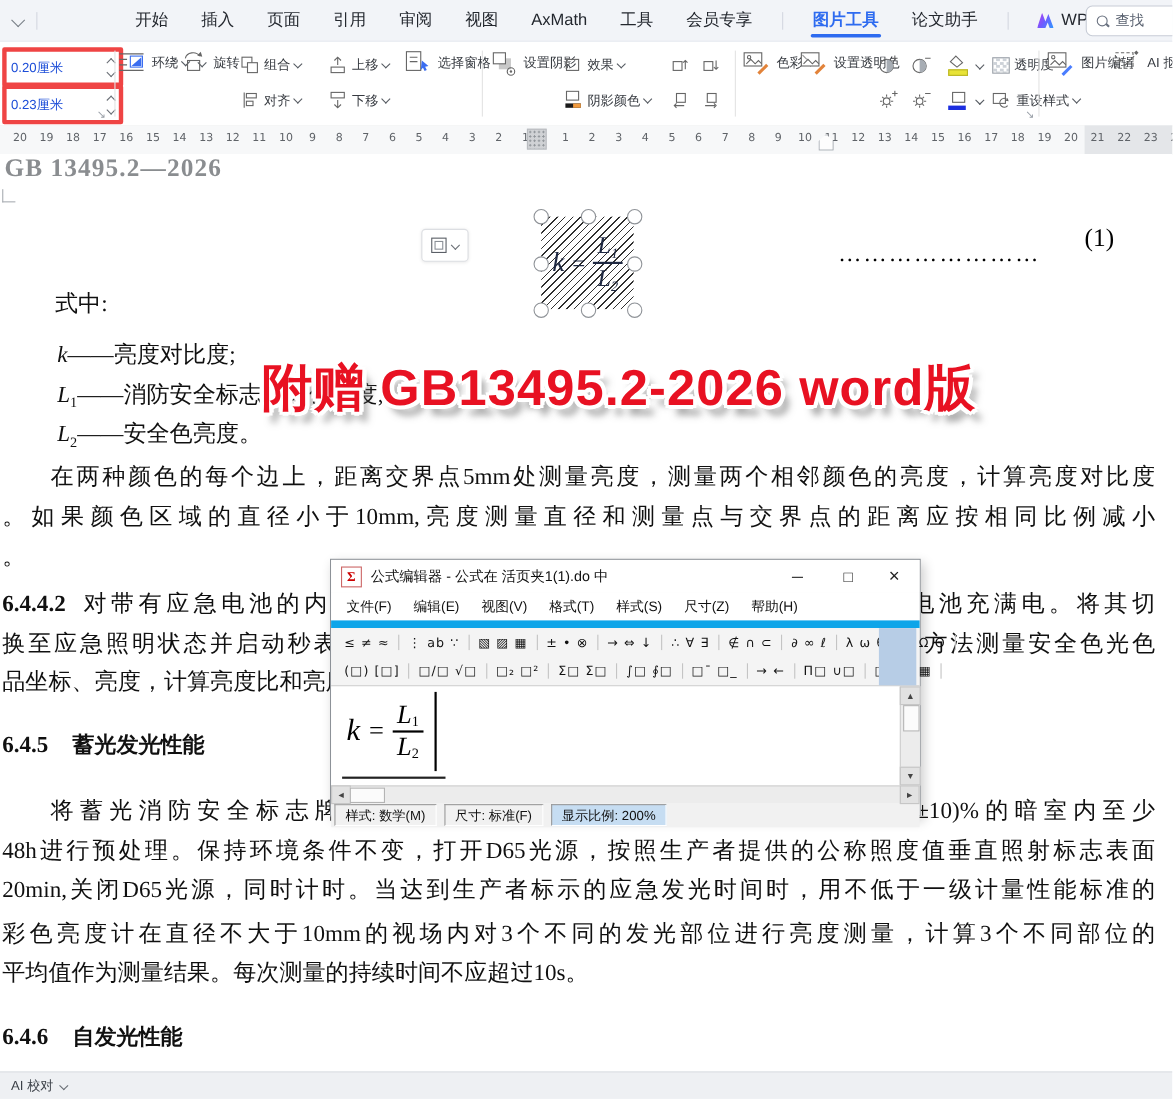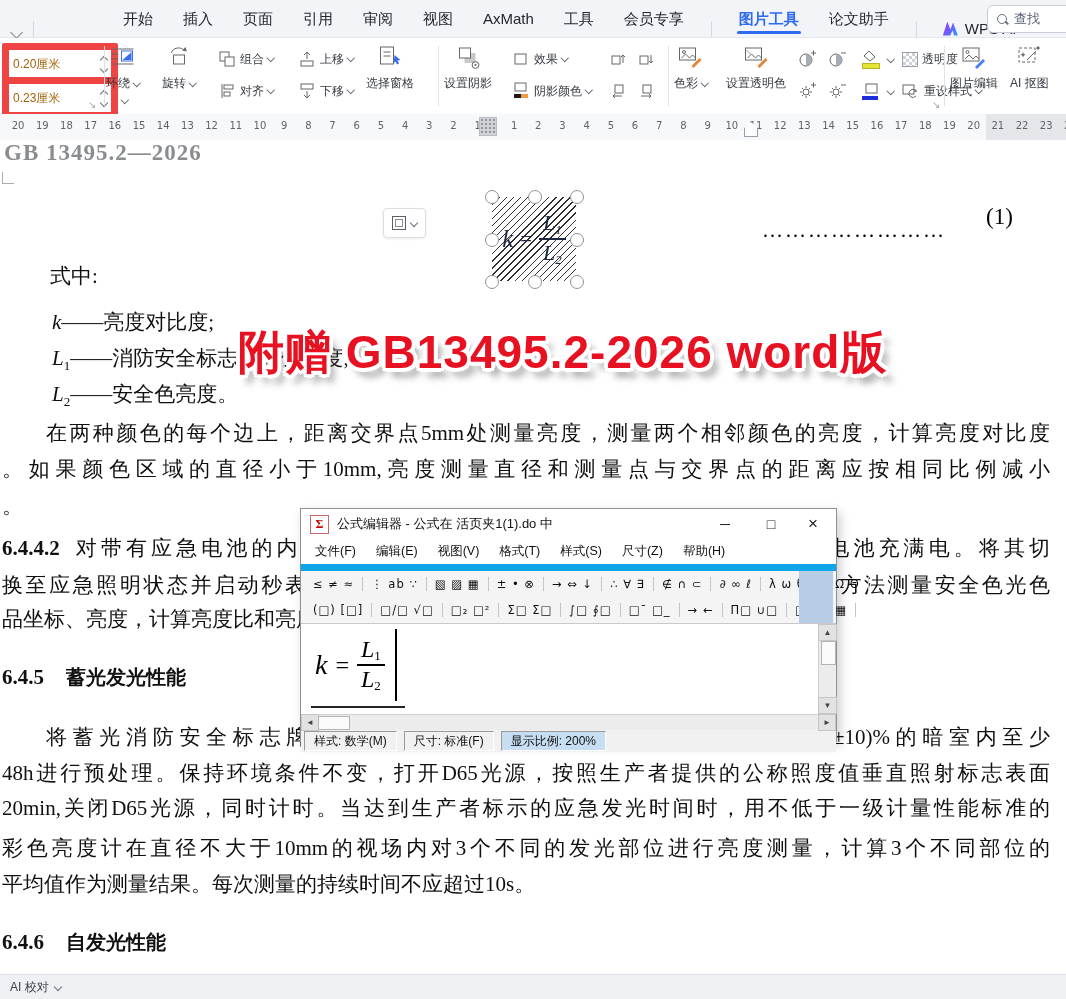--- a/index.html
+++ b/index.html
@@ -1,47 +1,47 @@
 <!DOCTYPE html>
 <html><head>
 <meta charset="utf-8">
 <style>
   html,body{margin:0;padding:0;background:#fff}
   #app{position:relative;width:1066px;height:999px;background:#fff;overflow:hidden;
        font-family:"Liberation Sans","DejaVu Sans",sans-serif;color:#222}
 
   
   .menubar{position:absolute;top:0;left:0;right:0;height:37px;background:#f2f4f8;
-           border-bottom:1px solid #e4e7ee;display:flex;align-items:flex-end}
+           border-bottom:1px solid #e4e7ee;display:flex;align-items:center}
   .qa-chev{margin-left:12px;width:8px;height:8px;border-right:1.4px solid #7a8088;border-bottom:1.4px solid #7a8088;transform:rotate(45deg)}
   .mdiv{width:1px;height:16px;background:#d4d8e0;margin:0 12px}
   .tabs{display:flex;align-items:center;height:37px}
   .tabs-left{margin-left:62px}
   .tab{padding:0 15px;font-size:15px;color:#23272e;line-height:37px;position:relative;white-space:nowrap}
   .tab.active{color:#2e6bf0;font-weight:bold}
   .tab.active::after{content:"";position:absolute;left:13px;right:13px;bottom:3px;height:3px;background:#2e6bf0;border-radius:2px}
   .wpsai{display:flex;align-items:center;gap:7px;padding:0 14px;font-size:15px;color:#23272e}
   .ai-logo{width:15px;height:14px;background:linear-gradient(120deg,#b93cf0,#6f5bff 45%,#2e9bff);
            clip-path:polygon(0 100%,30% 0,50% 58%,68% 8%,100% 100%,76% 100%,64% 64%,50% 100%)}
   .searchbox{position:absolute;right:-28px;top:5px;width:96px;height:26px;border:1px solid #c7ccd6;border-radius:6px;
              background:#fff;display:flex;align-items:center;gap:6px;padding-left:9px;font-size:13px;color:#5a6270;overflow:hidden}
   .mag{position:relative;width:11px;height:11px;flex:0 0 auto}
   .mag::before{content:"";position:absolute;left:0;top:0;width:8px;height:8px;border:1.5px solid #6a7280;border-radius:50%}
   .mag::after{content:"";position:absolute;left:8px;top:8px;width:4px;height:1.5px;background:#6a7280;transform:rotate(45deg)}
 
   
   .ribbon{position:absolute;top:38px;left:0;right:0;height:76px;background:#fff;border-bottom:1px solid #e8e8e8}
-  .spin{position:absolute;left:2px;width:94px;height:28px;border:7px solid #ef4444;border-radius:2px;background:#fff;
-        display:flex;align-items:center;justify-content:space-between;padding:0 4px;font-size:12px;color:#a16207}
+  .spin{position:absolute;left:2px;width:94px;height:28px;border:4px solid #ef4444;border-radius:2px;background:#fff;
+        display:flex;align-items:center;justify-content:space-between;padding:0 4px;font-size:12px;color:#1d4ed8}
   .spinner{display:flex;flex-direction:column;gap:3px}
   .chev{display:inline-block;width:5px;height:5px;border-right:1.2px solid #6a6f76;border-bottom:1.2px solid #6a6f76}
   .chev.up{transform:rotate(-135deg)}
   .chev.dn{transform:rotate(45deg)}
   .vdiv{position:absolute;top:8px;height:60px;width:1px;background:#e3e3e3}
-  .bigbtn{position:absolute;top:6px;display:flex;flex-direction:column;align-items:center;gap:5px;cursor:default}
+  .bigbtn{position:absolute;top:6px;display:flex;align-items:center;gap:5px;cursor:default}
   .smallbtn{position:absolute;display:flex;align-items:center;gap:4px;height:22px;cursor:default}
   .tb-lbl{font-size:12px;color:#363a40;white-space:nowrap}
   .dd::after{content:"";display:inline-block;width:4.5px;height:4.5px;border-right:1.1px solid #565b62;
              border-bottom:1.1px solid #565b62;transform:rotate(45deg);margin-left:4px;vertical-align:2px}
   .launcher{position:absolute;font-size:10px;color:#9aa0a8;line-height:10px}
   .colorbar{display:block;width:16px;height:4px;margin-top:1px}
   .checker{width:14px;height:13px;border:1px solid #9aa0a8;
            background:repeating-conic-gradient(#cdd2d8 0 25%,#fff 0 50%);background-size:6px 6px}
 
   

